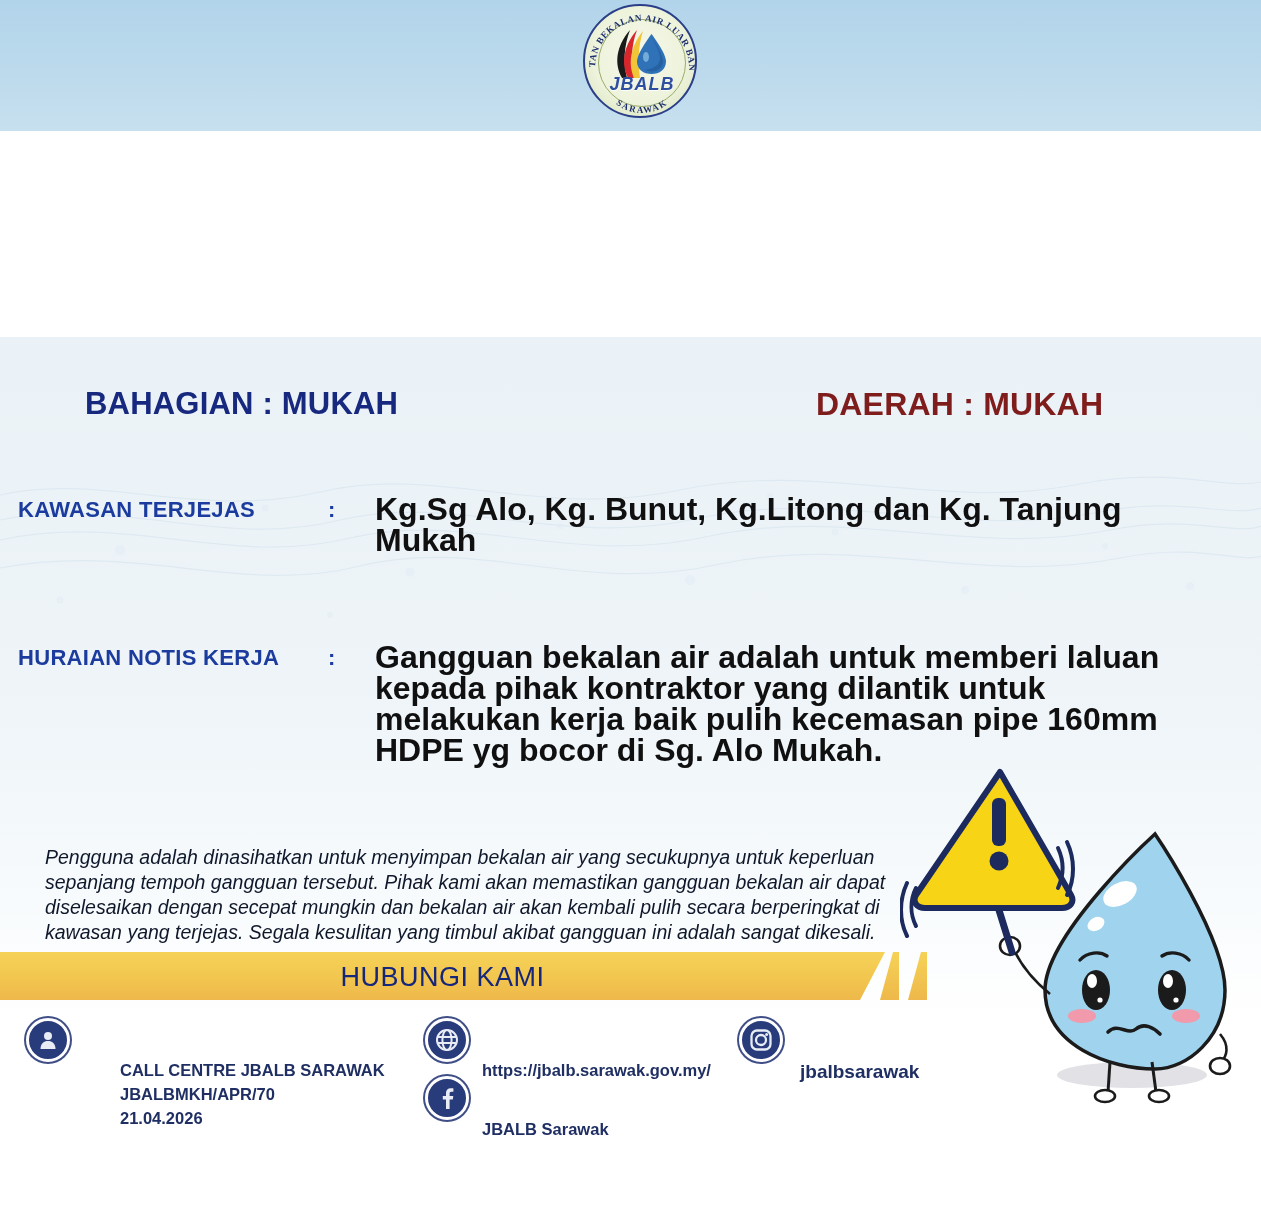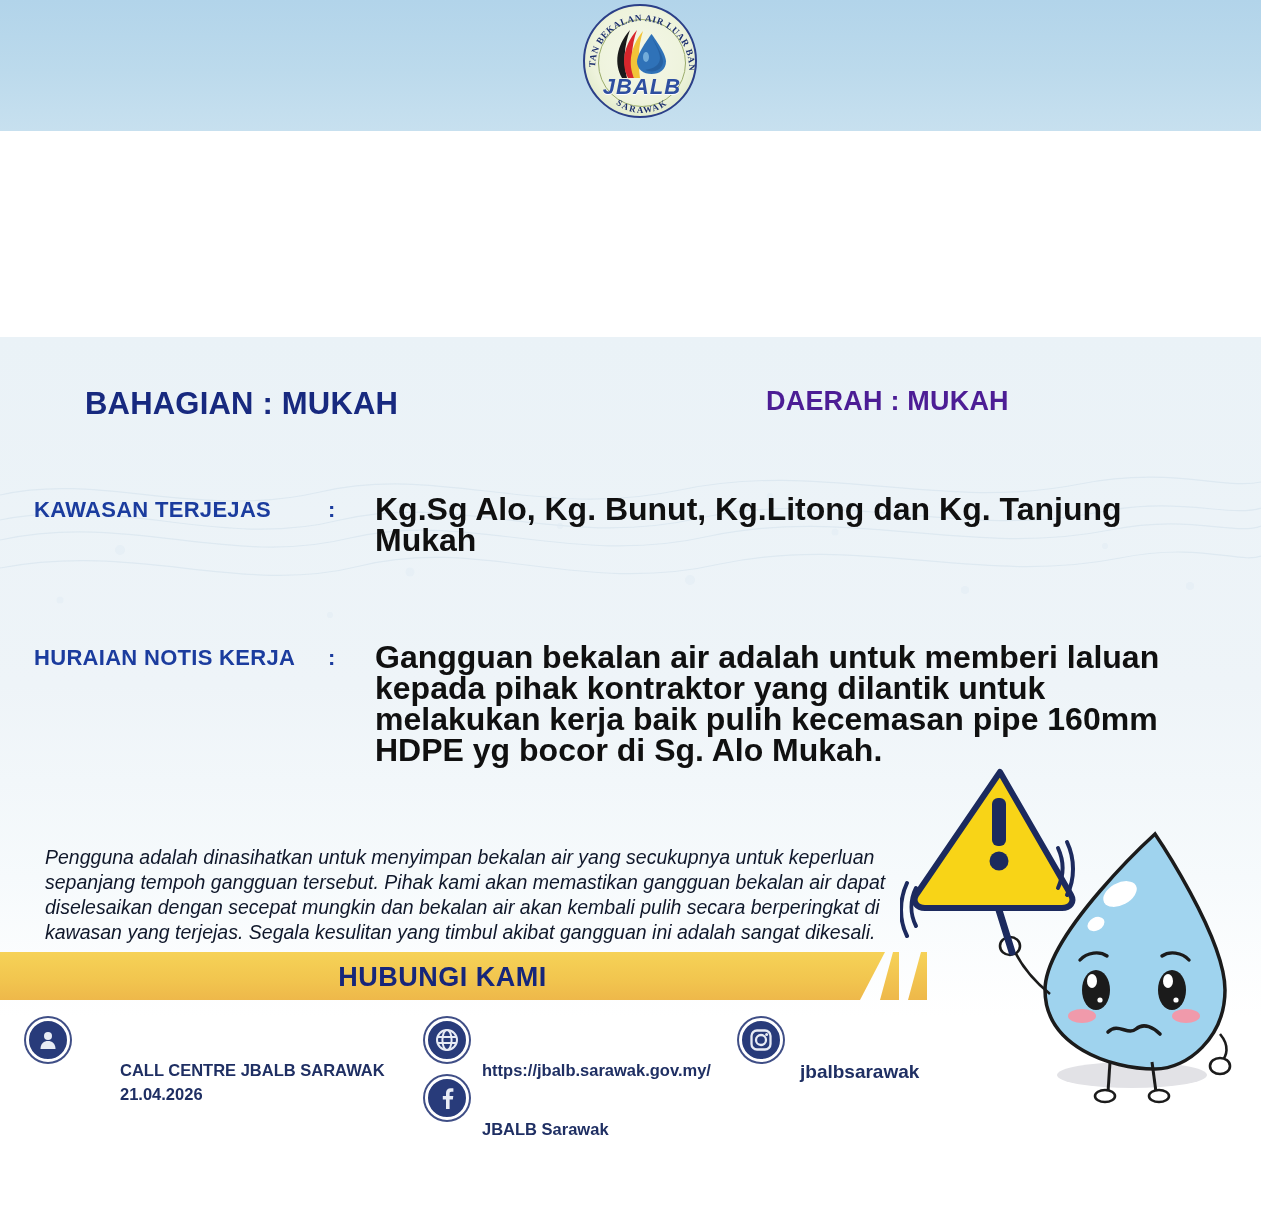--- a/index.html
+++ b/index.html
@@ -78,21 +78,21 @@
     width: 40px; height: 52px;
   }
   .logo-word {
     position: absolute;
     left: 0; top: 68px;
     width: 114px;
     text-align: center;
     font-family: "Liberation Sans", sans-serif;
     font-style: italic;
     font-weight: bold;
-    font-size: 22px;
+    font-size: 18px;
     letter-spacing: 1px;
     color: #2e4fa0;
     text-shadow: 0 1px 0 #ffffff;
   }
 
   
   .header-bar {
     position: absolute;
     left: 0; top: 131px;
     width: 1261px; height: 206px;
@@ -159,43 +159,42 @@
     position: absolute;
     left: 85px; top: 0;
     font-family: "Liberation Sans", sans-serif;
     font-weight: bold;
     font-size: 31px;
     color: #17297f;
     letter-spacing: 0.2px;
   }
   .daerah {
     position: absolute;
-    left: 766px; top: 0;
-    font-family: "Liberation Sans", sans-serif;
-    font-weight: bold;
-    font-size: 27px;
-    color: #4c1d95;
+    left: 816px; top: 0;
+    font-family: "Liberation Sans", sans-serif;
+    font-weight: bold;
+    font-size: 32px;
+    color: #7f1d1d;
     letter-spacing: 0.2px;
   }
 
   .field {
     position: absolute;
     left: 0;
     width: 1180px;
   }
   .field-label {
     position: absolute;
     left: 18px; top: 0;
     font-family: "Liberation Sans Narrow", "Liberation Sans", sans-serif;
     font-weight: bold;
     font-size: 22px;
     color: #1b3c9e;
     letter-spacing: 0.3px;
     white-space: nowrap;
-    margin-left: 16px;
   }
   .field-colon {
     position: absolute;
     left: 328px; top: 0;
     font-family: "Liberation Sans", sans-serif;
     font-weight: bold;
     font-size: 22px;
     color: #1b3c9e;
   }
   .field-value {
@@ -235,21 +234,21 @@
     width: 900px; height: 48px;
     background: linear-gradient(180deg, #f6d257 0%, #f2c64f 55%, #eeb84a 100%);
     clip-path: polygon(0 0, 885px 0, 860px 48px, 0 48px);
   }
   .banner-text {
     position: absolute;
     left: 0; top: 10px;
     width: 885px;
     text-align: center;
     font-family: "Liberation Sans Narrow", "Liberation Sans", sans-serif;
-    font-weight: bold;
+    font-weight: normal;
     font-size: 27px;
     color: #16267a;
     letter-spacing: 0.5px;
   }
   .banner-stripe {
     position: absolute;
     top: 0;
     width: 19px; height: 48px;
     background: linear-gradient(180deg, #f6d257 0%, #eeb84a 100%);
     clip-path: polygon(13px 0, 32px 0, 19px 48px, 0 48px);
@@ -445,20 +444,21 @@
   </div>
 
   <div class="contact-icon" id="icon-person">
     <svg width="22" height="22" viewBox="0 0 22 22">
       <circle cx="11" cy="7" r="4" fill="#e8ecf5"></circle>
       <path d="M3.5,20 C3.5,14.6 7,12 11,12 C15,12 18.5,14.6 18.5,20 Z" fill="#e8ecf5"></path>
     </svg>
   </div>
   <div id="callcentre-block">
     <div>CALL CENTRE JBALB SARAWAK</div>
+    <div>JBALBMKH/APR/70</div>
     <div>21.04.2026</div>
   </div>
 
   <div class="contact-icon" id="icon-web">
     <svg width="24" height="24" viewBox="0 0 24 24">
       <circle cx="12" cy="12" r="10" fill="none" stroke="#e8ecf5" stroke-width="2"></circle>
       <ellipse cx="12" cy="12" rx="4.6" ry="10" fill="none" stroke="#e8ecf5" stroke-width="2"></ellipse>
       <path d="M2.3,9 H21.7 M2.3,15 H21.7" stroke="#e8ecf5" stroke-width="2"></path>
     </svg>
   </div>

